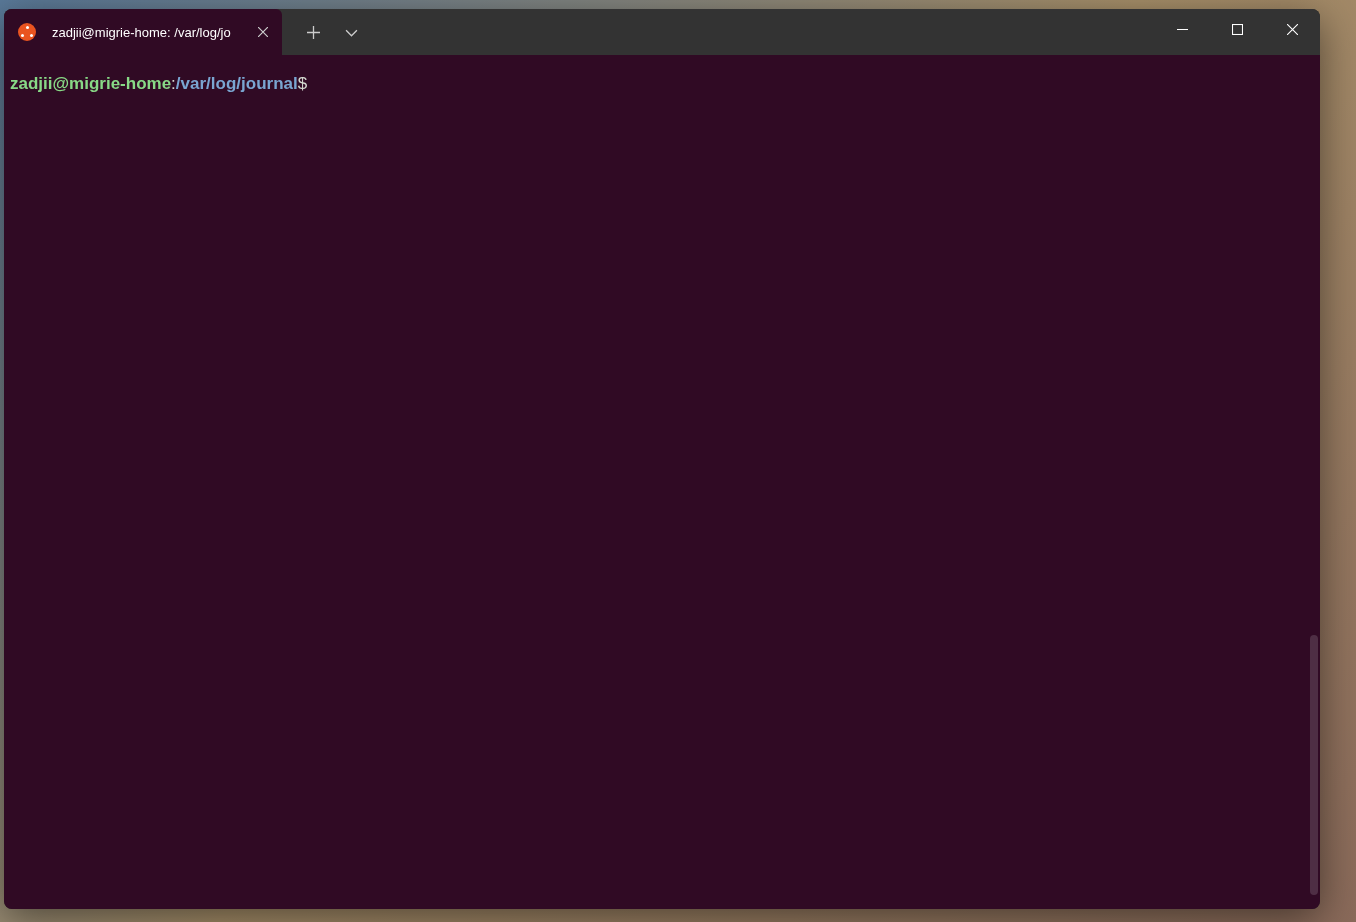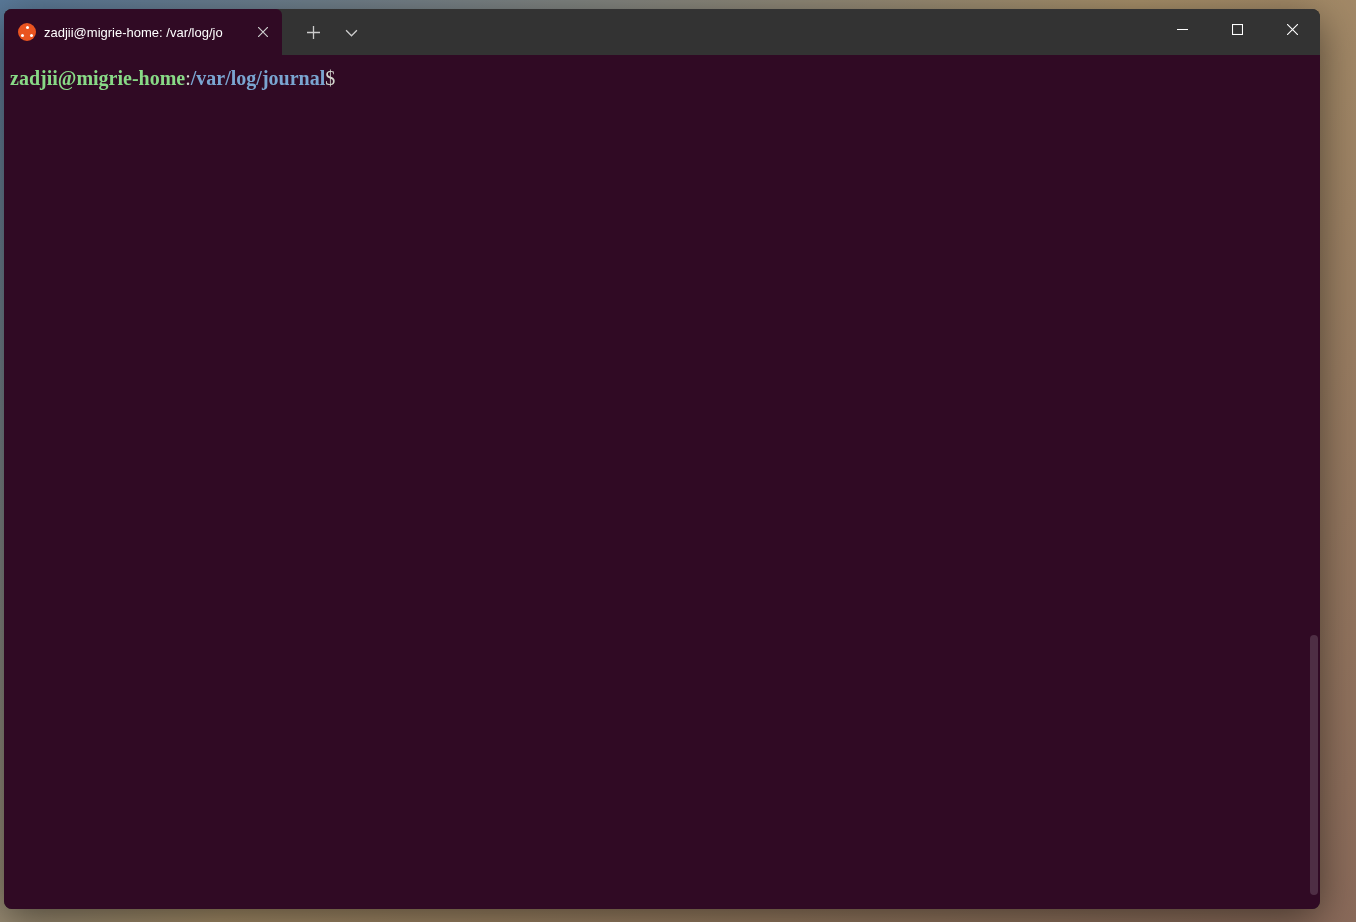--- a/index.html
+++ b/index.html
@@ -39,21 +39,21 @@
       flex-shrink: 0;
     }
     
     .tab {
       display: flex;
       align-items: center;
       background: #300a24;
       padding: 0 10px 0 14px;
       width: 278px;
       border-top-right-radius: 6px;
-      gap: 8px;
+      gap: 16px;
       position: relative;
     }
     
     .tab-icon {
       width: 18px;
       height: 18px;
       background: #E95420;
       border-radius: 50%;
       display: flex;
       align-items: center;
@@ -152,23 +152,23 @@
     }
     
     .window-control svg {
       width: 11px;
       height: 11px;
     }
     
     .terminal-area {
       flex: 1;
       background: #300a24;
-      padding: 10px 0 0 6px;
-      font-family: Liberation Serif, serif;
-      font-size: 20px;
+      padding: 18px 0 0 6px;
+      font-family: Liberation Sans, sans-serif;
+      font-size: 17px;
       line-height: 1.3;
       color: #eeeeec;
       position: relative;
       overflow: hidden;
     }
     
     .prompt-line {
       white-space: pre;
     }
     

